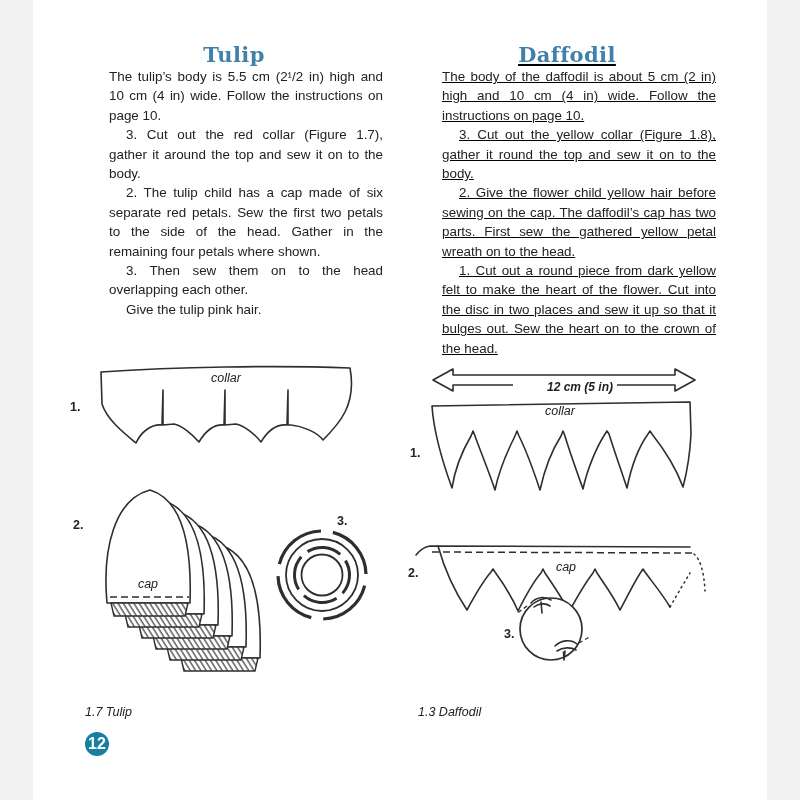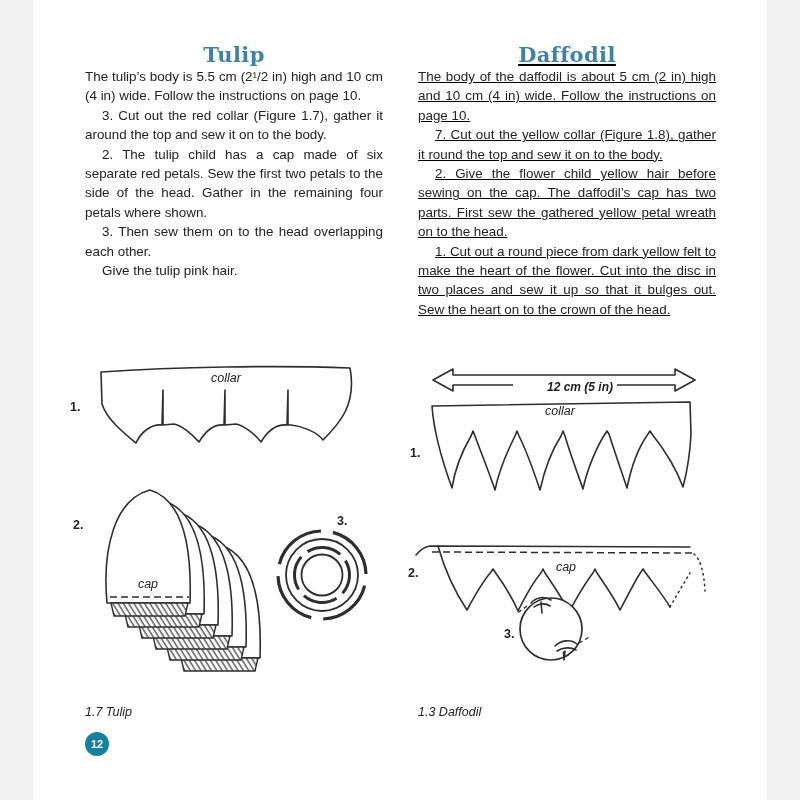--- a/index.html
+++ b/index.html
@@ -14,39 +14,40 @@
   .col-left{left:85px;}
   .col-right{left:418px;text-decoration:underline;}
   h2.flower-title{
     font-family:"DejaVu Serif","Liberation Serif",serif;
     font-size:21px;font-weight:700;color:var(--heading);
     text-align:center;letter-spacing:.4px;
   }
   p.body-text{
     font-size:13.4px;line-height:19.4px;color:var(--text);
     text-align:justify;
+    margin-left:24px;
   }
   p.indent{text-indent:17px;}
   .fig-label{
     position:absolute;font-size:12.5px;font-weight:400;font-style:italic;
     color:var(--text);text-align:center;
   }
   .fig-num{
     position:absolute;font-size:12.5px;font-weight:700;color:var(--text);
   }
   .dim-label{
     position:absolute;font-size:12px;font-weight:700;font-style:italic;
     color:var(--text);background:var(--paper);padding:0 4px;text-align:center;
   }
   .fig-caption{
     position:absolute;font-size:12.5px;font-style:italic;color:var(--text);
   }
   .page-badge{
     position:absolute;left:85px;top:732px;width:24px;height:24px;border-radius:50%;
-    background:var(--badge);color:#fff;font-size:11px;font-weight:700;
+    background:var(--badge);color:#fff;font-size:16px;font-weight:700;
     display:flex;align-items:center;justify-content:center;
   }
   svg{position:absolute;overflow:visible;}
   .stroke{fill:none;stroke:var(--line);stroke-width:1.6;stroke-linejoin:round;stroke-linecap:round;}
   .filled{fill:var(--paper);stroke:var(--line);stroke-width:1.6;stroke-linejoin:round;}
 </style>
 </head>
 <body>
 
 <div class="canvas">
@@ -57,21 +58,21 @@
     <p class="body-text">The tulip’s body is 5.5 cm (2¹/2 in) high and 10 cm (4 in) wide. Follow the instructions on page 10.</p>
     <p class="body-text indent">3. Cut out the red collar (Figure 1.7), gather it around the top and sew it on to the body.</p>
     <p class="body-text indent">2. The tulip child has a cap made of six separate red petals. Sew the first two petals to the side of the head. Gather in the remaining four petals where shown.</p>
     <p class="body-text indent">3. Then sew them on to the head overlapping each other.</p>
     <p class="body-text indent">Give the tulip pink hair.</p>
   </div>
 
   <div class="column col-right">
     <h2 class="flower-title">Daffodil</h2>
     <p class="body-text">The body of the daffodil is about 5 cm (2 in) high and 10 cm (4 in) wide. Follow the instructions on page 10.</p>
-    <p class="body-text indent">7. Cut out the yellow collar (Figure 1.8), gather it round the top and sew it on to the body.</p>
+    <p class="body-text indent">3. Cut out the yellow collar (Figure 1.8), gather it round the top and sew it on to the body.</p>
     <p class="body-text indent">2. Give the flower child yellow hair before sewing on the cap. The daffodil’s cap has two parts. First sew the gathered yellow petal wreath on to the head.</p>
     <p class="body-text indent">1. Cut out a round piece from dark yellow felt to make the heart of the flower. Cut into the disc in two places and sew it up so that it bulges out. Sew the heart on to the crown of the head.</p>
   </div>
 
   <svg style="left:95px;top:362px;" width="262" height="95" viewBox="0 0 262 95">
     <path class="filled" d="M 6 10
       C 80 5, 180 3, 255 6
       C 258 22, 256 38, 250 50
       C 244 62, 236 70, 228 78
       C 222 70, 207 64, 196 63

